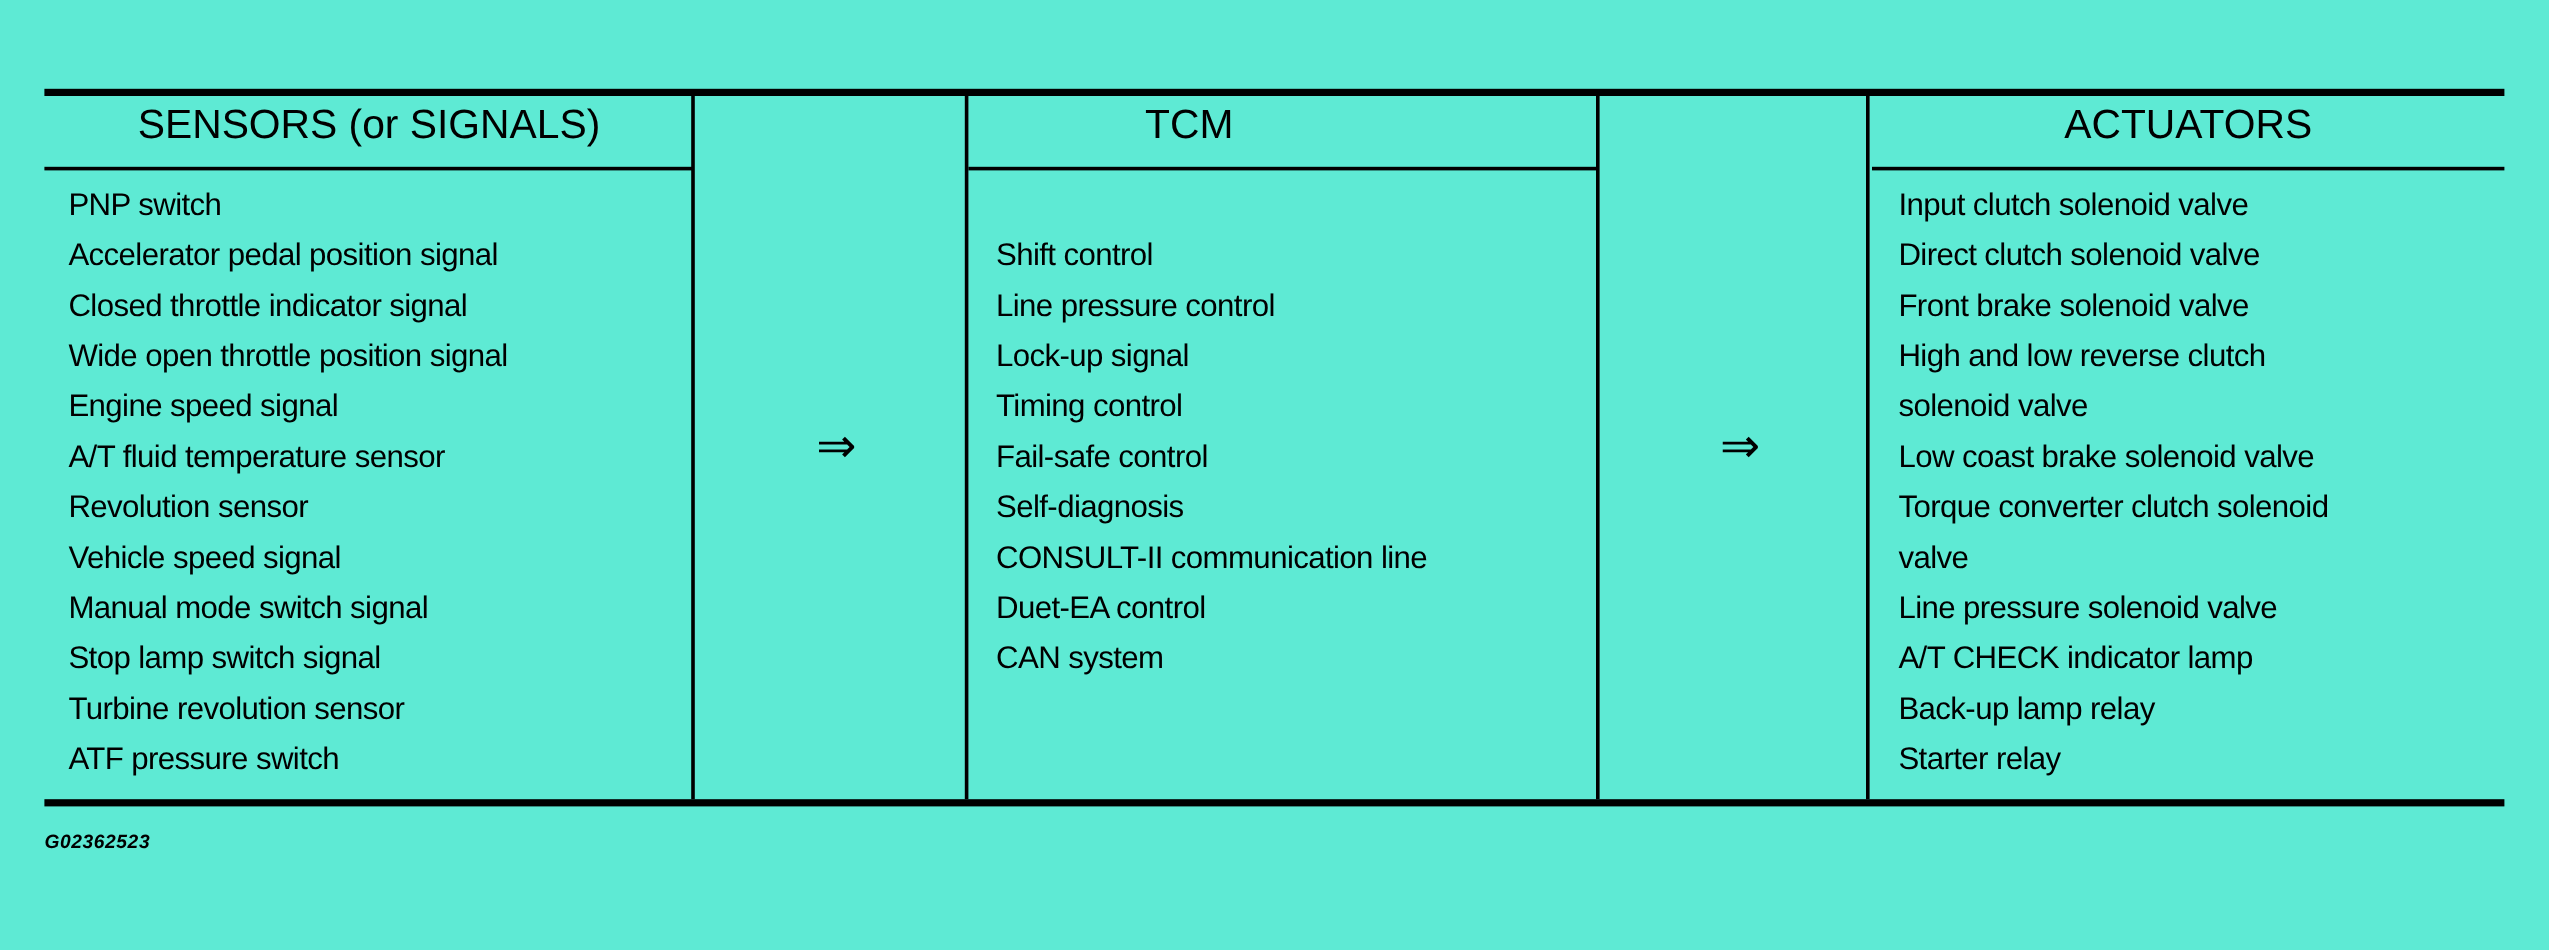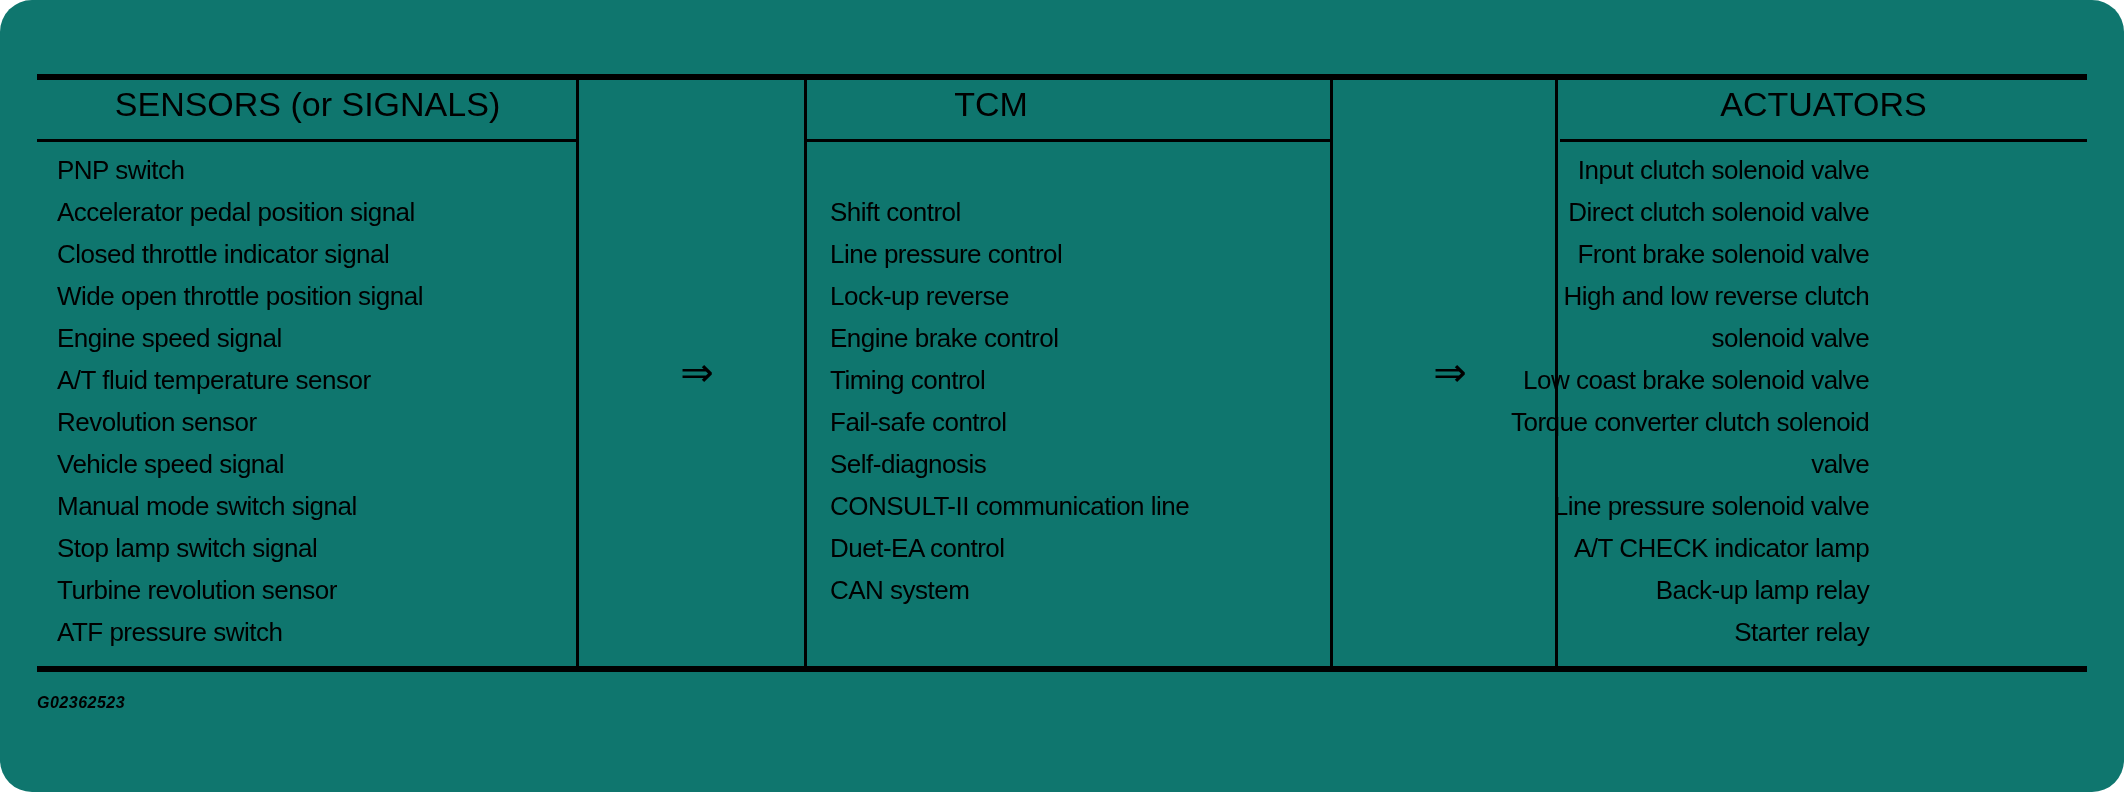--- a/index.html
+++ b/index.html
@@ -4,25 +4,24 @@
 <style>
   html, body {
     margin: 0;
     padding: 0;
     background: #ffffff;
   }
   .canvas {
     position: relative;
     width: 2124px;
     height: 792px;
-    background: #0f766e;
+    background: #5eead4;
     overflow: hidden;
     font-family: "Liberation Sans", sans-serif;
     color: #000000;
-    border-radius: 32px;
   }
   .rule {
     position: absolute;
     background: #000000;
   }
   .rule.h-thick { height: 6px; }
   .rule.h-thin  { height: 3px; }
   .rule.v       { width: 3px;  }
   .hdr {
     position: absolute;
@@ -89,31 +88,30 @@
     <div class="li">Vehicle speed signal</div>
     <div class="li">Manual mode switch signal</div>
     <div class="li">Stop lamp switch signal</div>
     <div class="li">Turbine revolution sensor</div>
     <div class="li">ATF pressure switch</div>
   </div>
 
   <div class="list" style="left:830px; top:191px;">
     <div class="li">Shift control</div>
     <div class="li">Line pressure control</div>
-    <div class="li">Lock-up reverse</div>
-    <div class="li">Engine brake control</div>
+    <div class="li">Lock-up signal</div>
     <div class="li">Timing control</div>
     <div class="li">Fail-safe control</div>
     <div class="li">Self-diagnosis</div>
     <div class="li">CONSULT-II communication line</div>
     <div class="li">Duet-EA control</div>
     <div class="li">CAN system</div>
   </div>
 
-  <div class="list" style="left:1511px; top:149px;text-align:right;">
+  <div class="list" style="left:1582px; top:149px;">
     <div class="li">Input clutch solenoid valve</div>
     <div class="li">Direct clutch solenoid valve</div>
     <div class="li">Front brake solenoid valve</div>
     <div class="li">High and low reverse clutch</div>
     <div class="li">solenoid valve</div>
     <div class="li">Low coast brake solenoid valve</div>
     <div class="li">Torque converter clutch solenoid</div>
     <div class="li">valve</div>
     <div class="li">Line pressure solenoid valve</div>
     <div class="li">A/T CHECK indicator lamp</div>

